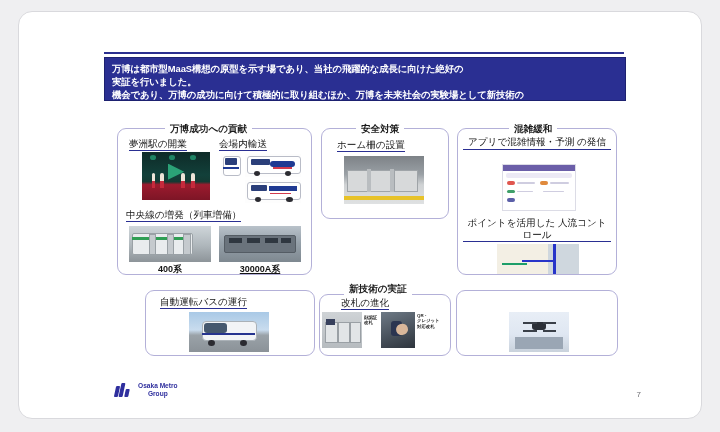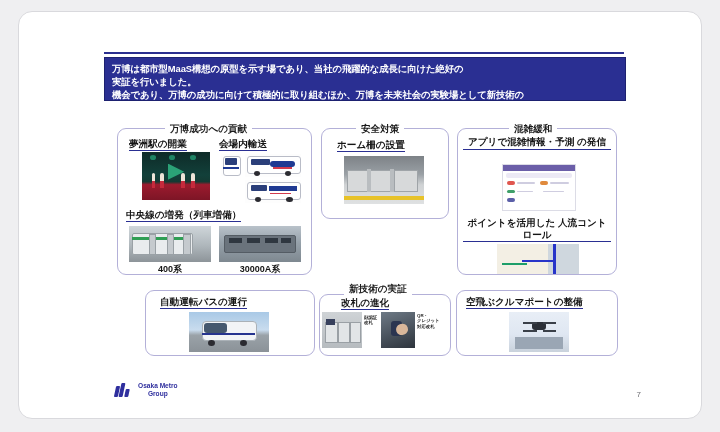--- a/index.html
+++ b/index.html
@@ -41,21 +41,21 @@
     position:absolute;border:1.4px solid #b3b0d8;border-radius:9px;
     box-sizing:border-box;background:#ffffff;
   }
   .group-title{
     position:absolute;background:#ffffff;padding:0 5px;
     font-size:9.6px;font-weight:bold;color:#1b1b1b;white-space:nowrap;
   }
 
   
   .sub{
-    position:absolute;font-size:9.6px;font-weight:bold;color:#141414;
+    position:absolute;font-size:9.6px;font-weight:normal;color:#141414;
     white-space:nowrap;border-bottom:1.6px solid #2a2f92;padding-bottom:1px;
     line-height:11px;
   }
   .sub.two{white-space:normal;text-align:center;line-height:11.5px;}
   .caption{
     position:absolute;font-size:9px;font-weight:bold;color:#151515;
     white-space:nowrap;text-align:center;
   }
   .minilabel{
     position:absolute;font-size:4.4px;color:#222;line-height:5.4px;
@@ -206,21 +206,21 @@
      <div class="door" style="left:66%;"></div>
   </div>
   <div class="photo ph-train30000" style="left:200px;top:214px;width:82px;height:36px;">
      <div class="car"></div>
      <div class="win" style="left:12%;width:16%;"></div>
      <div class="win" style="left:34%;width:16%;"></div>
      <div class="win" style="left:56%;width:16%;"></div>
      <div class="win" style="left:76%;width:12%;"></div>
   </div>
   <div class="caption" style="left:110px;top:251px;width:82px;">400系</div>
-  <div class="caption" style="left:200px;top:251px;width:82px;">30000A系</div>
+  <div class="caption" style="left:200px;top:251px;width:82px;text-decoration:underline;">30000A系</div>
 
   <div class="group" style="left:302px;top:116px;width:128px;height:91px;"></div>
   <div class="group-title" style="left:337px;top:111px;">安全対策</div>
   <div class="sub" style="left:318px;top:127px;">ホーム柵の設置</div>
   <div class="photo ph-gate" style="left:325px;top:144px;width:80px;height:48px;">
      <div class="panel" style="left:4%;width:24%;"></div>
      <div class="panel" style="left:33%;width:24%;"></div>
      <div class="panel" style="left:62%;width:28%;"></div>
      <div class="post" style="left:29%;"></div>
         <div class="post" style="left:58%;"></div>
@@ -276,21 +276,20 @@
 改札</div>
   <div class="photo ph-qgate" style="left:362px;top:300px;width:34px;height:36px;">
      <div class="dev"></div>
         <div class="hand"></div>
   </div>
   <div class="minilabel" style="left:398px;top:301px;">QR・
 クレジット
 対応改札</div>
 
   <div class="group" style="left:437px;top:278px;width:162px;height:66px;"></div>
-  <div class="sub" style="left:447px;top:284px;">空飛ぶクルマポートの整備</div>
   <div class="photo ph-port" style="left:490px;top:300px;width:60px;height:40px;">
      <div class="pad"></div>
      <div class="craft"></div>
      <div class="rotor" style="left:24%;top:26%;width:22%;"></div>
      <div class="rotor" style="left:56%;top:26%;width:22%;"></div>
      <div class="rotor" style="left:24%;top:44%;width:22%;"></div>
      <div class="rotor" style="left:56%;top:44%;width:22%;"></div>
   </div>
 
   <div class="logo-wrap">

